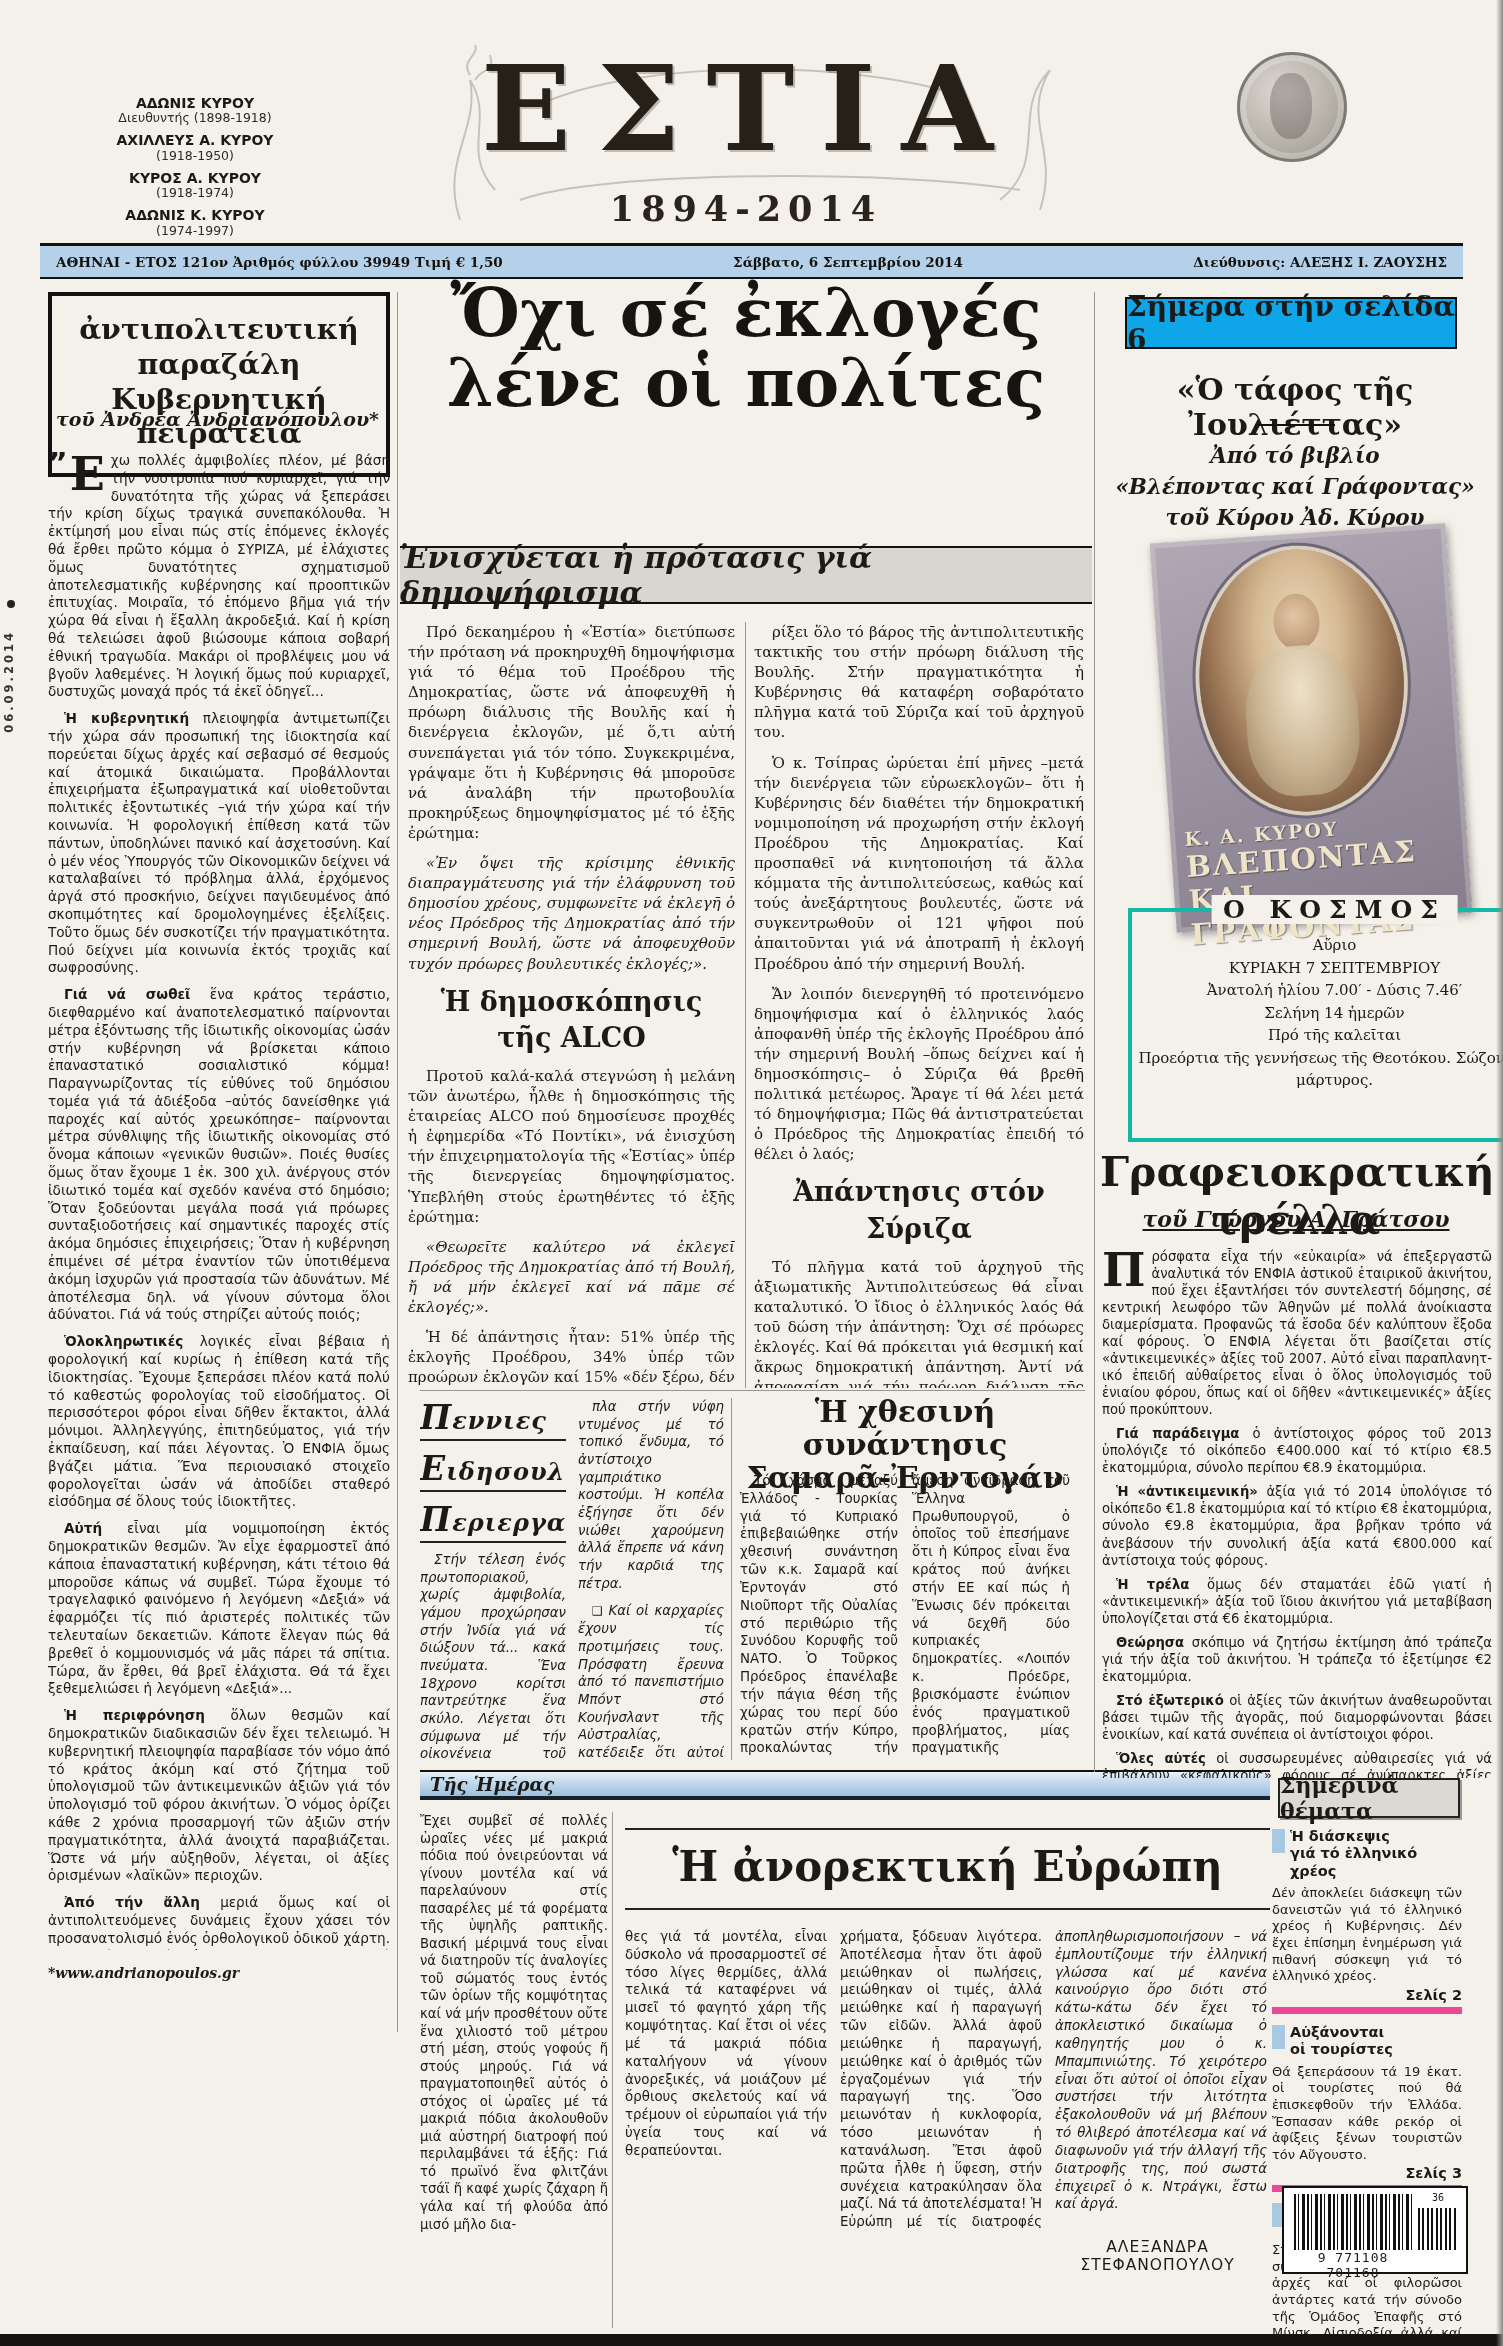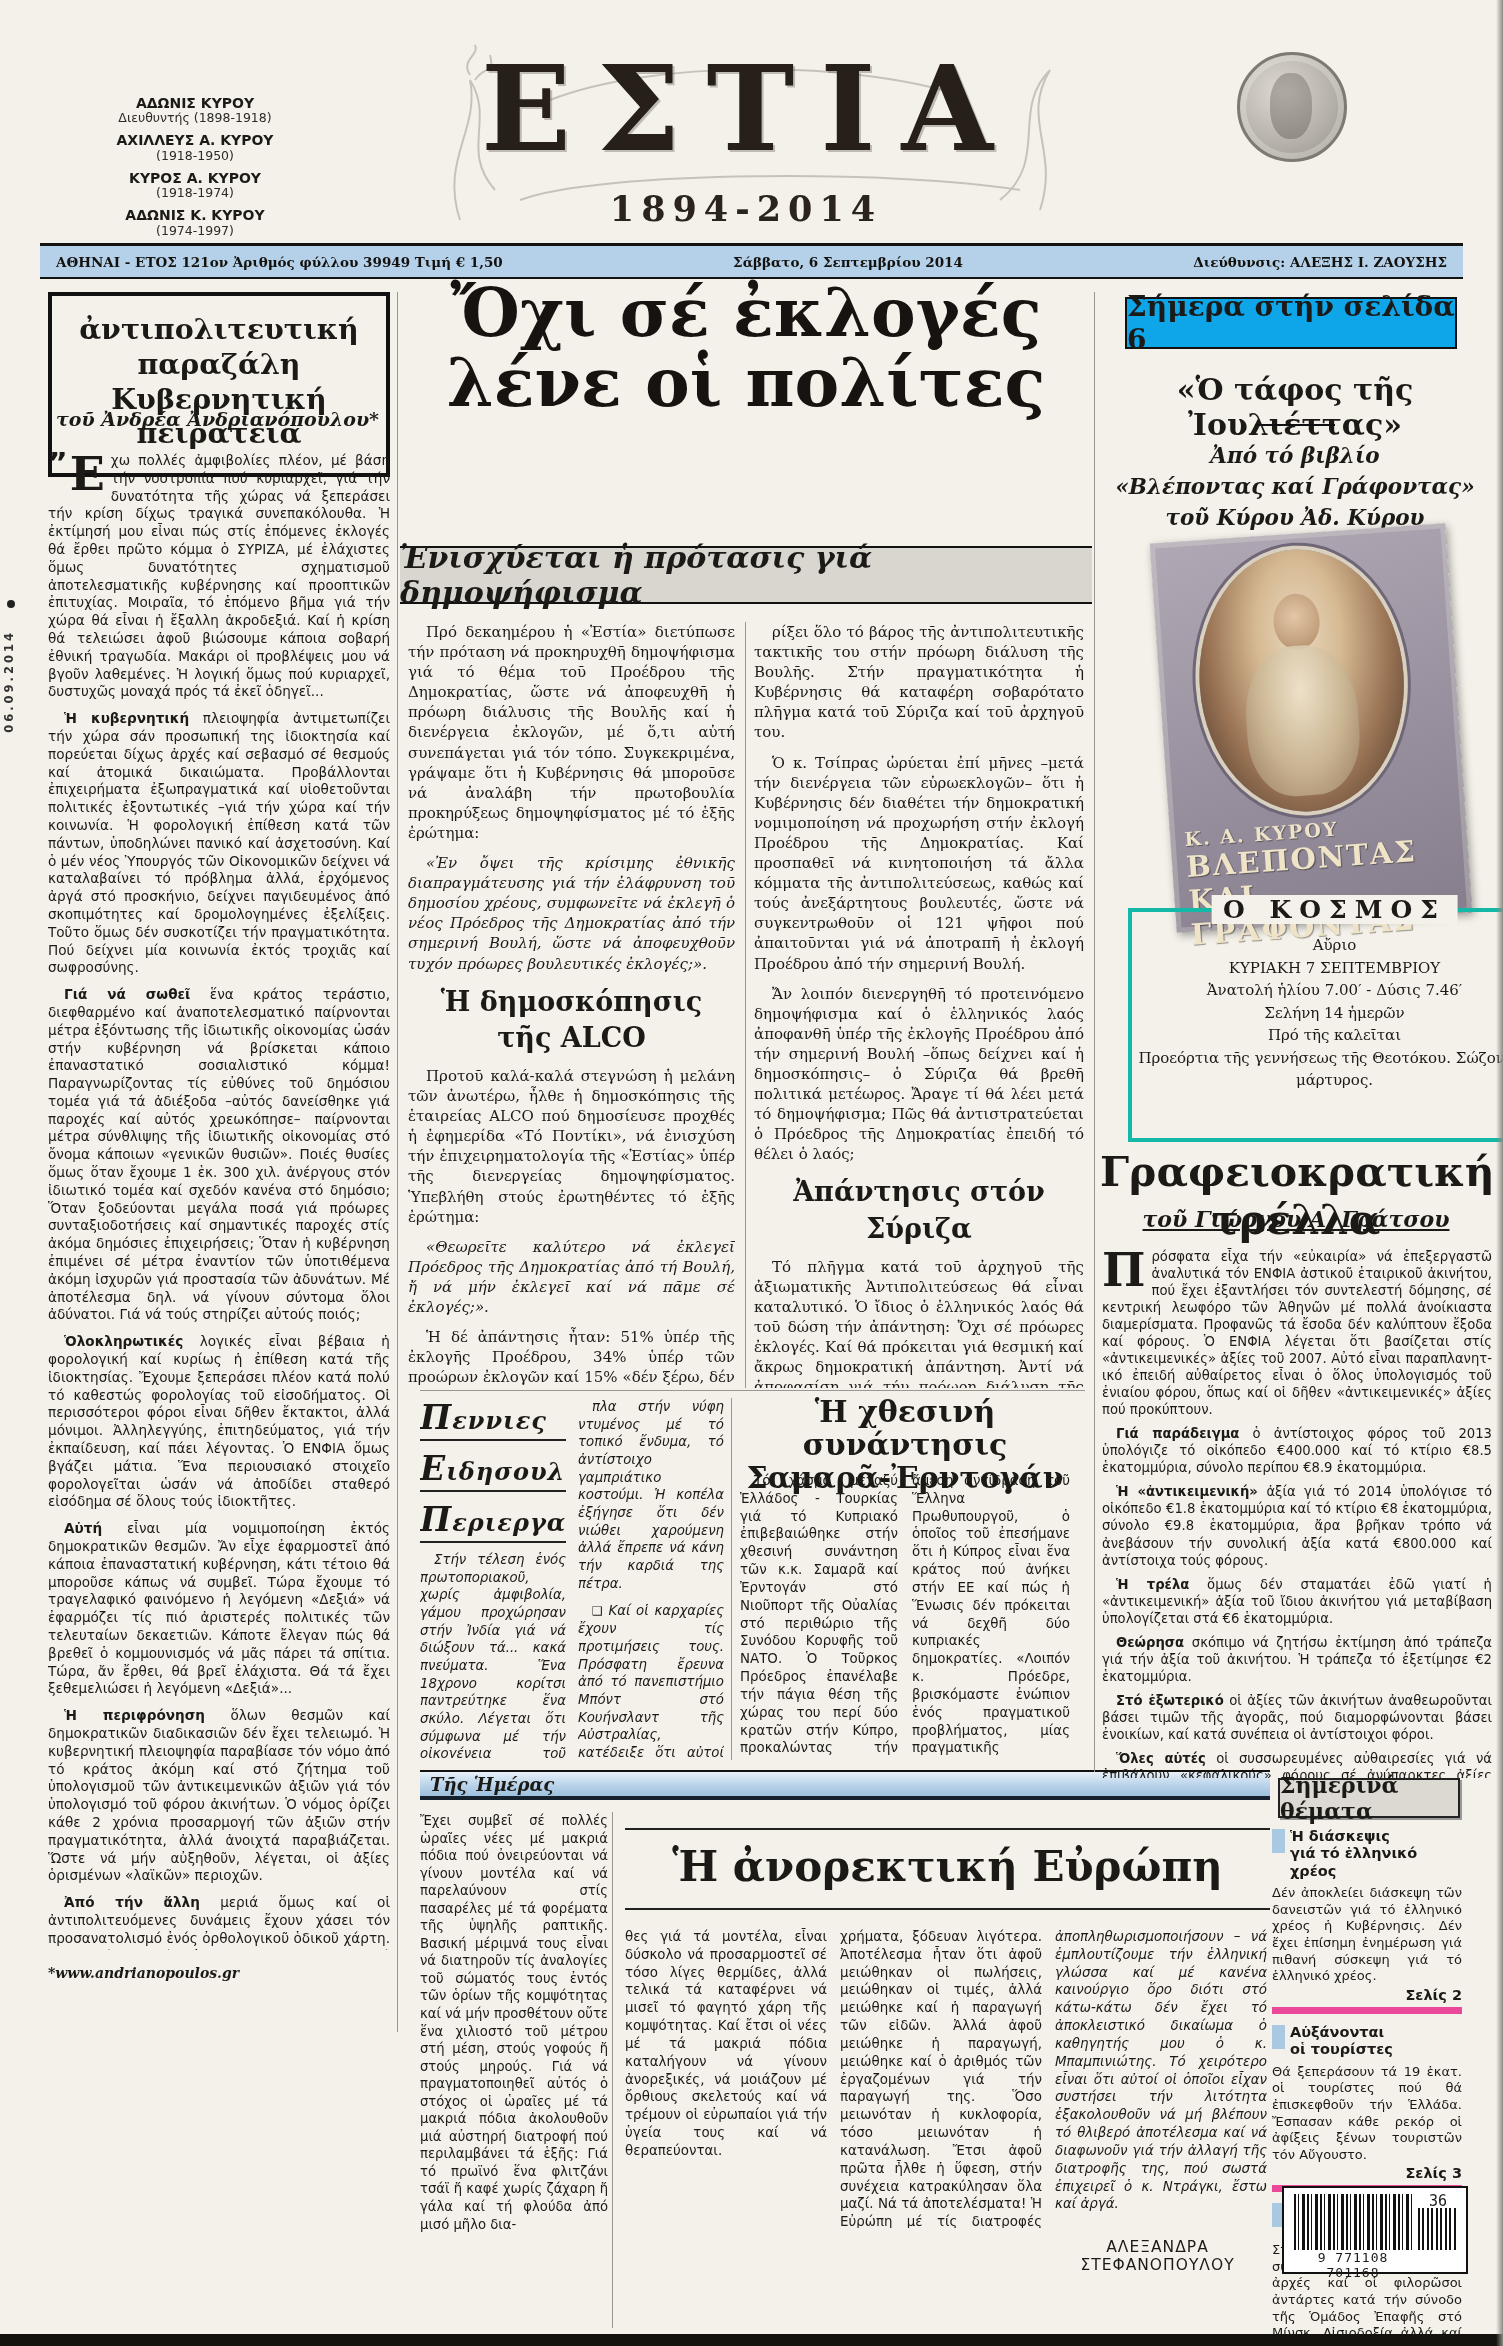--- a/index.html
+++ b/index.html
@@ -133,21 +133,21 @@
   #simerina .bullet{position:absolute;left:0;top:1px;width:13px;height:24px;background:#a9c9e2;}
   #simerina .itx{font-size:13px;line-height:1.28;text-align:justify;}
   #simerina .pg{text-align:right;font-weight:bold;font-size:14.5px;margin-top:2px;}
 
   #barcode{left:1282px;top:2186px;width:186px;height:88px;background:#fff;border:2px solid #111;box-sizing:border-box;}
   #barcode .bars{position:absolute;left:10px;top:6px;width:118px;height:56px;
       background:repeating-linear-gradient(90deg,#111 0 2px,#fff 2px 4px,#111 4px 5px,#fff 5px 8px,#111 8px 11px,#fff 11px 13px);}
   #barcode .num{position:absolute;left:4px;top:62px;width:130px;text-align:center;
       font-family:"DejaVu Sans Mono",monospace;font-size:13px;letter-spacing:1px;}
   #barcode .sup{position:absolute;right:8px;top:4px;width:40px;text-align:center;
-      font-family:"DejaVu Sans Mono",monospace;font-size:15px;}
+      font-family:"DejaVu Sans Mono",monospace;font-size:10px;}
   #barcode .bars2{position:absolute;right:8px;top:20px;width:40px;height:42px;
       background:repeating-linear-gradient(90deg,#111 0 2px,#fff 2px 4px,#111 4px 6px,#fff 6px 9px);}
 
   .vline{background:#9b978f;width:1px;}
   .hline{background:#9b978f;height:1px;}
   #botstrip{left:0;top:2334px;width:1503px;height:12px;background:#15130f;}
   #redge{left:1496px;top:0;width:7px;height:2346px;background:linear-gradient(90deg,rgba(0,0,0,0),#8d8a84);}
 </style>
 </head>
 <body>

